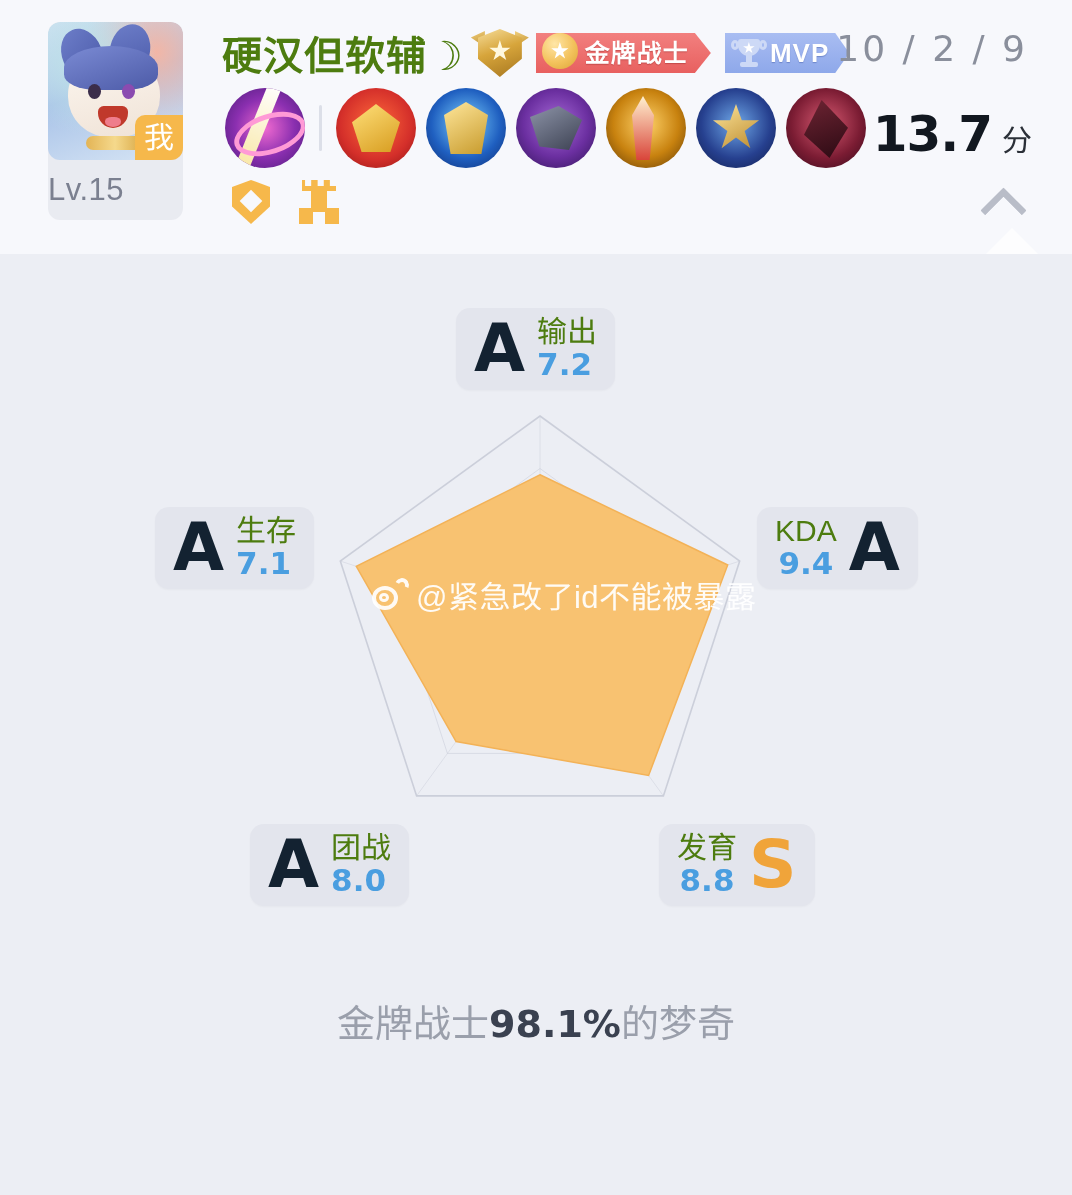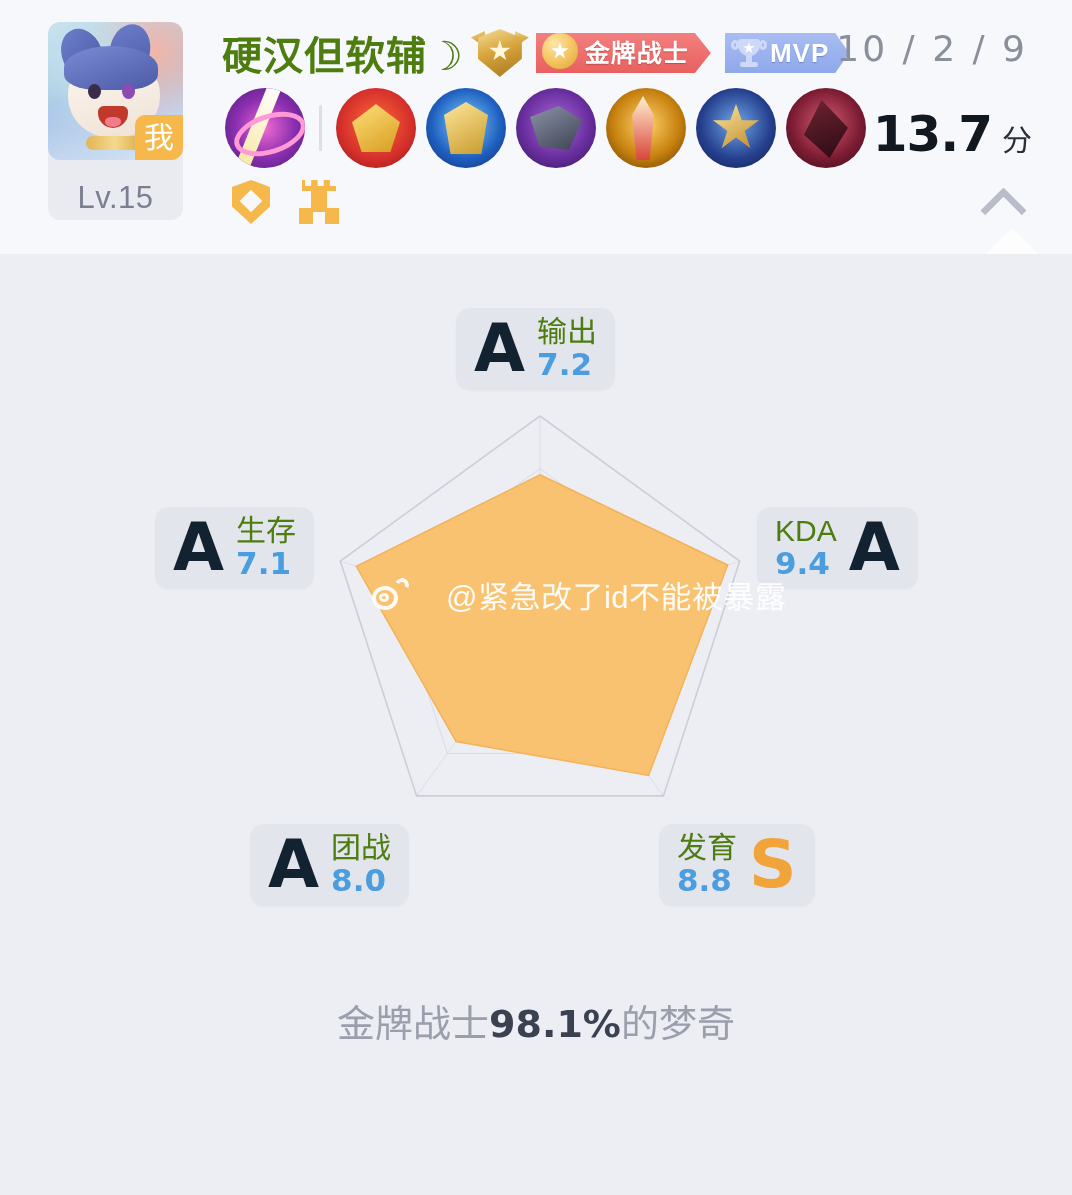--- a/index.html
+++ b/index.html
@@ -101,25 +101,24 @@
     font-size: 30px;
     line-height: 45px;
     text-align: center;
     font-family: "DejaVu Sans", sans-serif;
   }
   .lv-text {
     position: absolute;
     left: 0; top: 138px;
     width: 135px; height: 60px;
     line-height: 60px;
-    text-align: center;
+    text-align: left;
     font-size: 31px;
     color: #7b8090;
     letter-spacing: 0.5px;
-    margin-top: 8px;
   }
 
   
   .name-row {
     position: absolute;
     left: 222px; top: 24px;
     height: 58px;
     display: flex;
     align-items: center;
     gap: 14px;
@@ -367,21 +366,21 @@
     gap: 12px;
     box-shadow: 0 1px 2px rgba(0,0,0,0.03);
   }
   .grade {
     font-size: 66px; font-weight: 800; line-height: 0.92;
     font-family: "DejaVu Sans", sans-serif;
   }
   .grade.a { color: #132231; }
   .grade.s { color: #f0a43a; }
   .chip-texts { display: flex; flex-direction: column; line-height: 1.08; }
-  .chip-texts.right-align { align-items: flex-start; }
+  .chip-texts.right-align { align-items: center; }
   .chip-label { font-size: 30px; color: #4d7c0f; }
   .chip-value { font-size: 31px; color: #4a9ee0; font-weight: 700;
     font-family: "DejaVu Sans", sans-serif; }
 
   .chip-out  { left: 456px; top: 54px; }
   .chip-sur  { left: 155px; top: 253px; }
   .chip-kda  { left: 757px; top: 253px; }
   .chip-team { left: 250px; top: 570px; }
   .chip-dev  { left: 659px; top: 570px; }
 
@@ -404,21 +403,20 @@
     position: absolute; right: -1px; top: 0; width: 14px; height: 14px;
     border: 4px solid rgba(255,255,255,.92); border-radius: 50%;
     border-bottom-color: transparent; border-left-color: transparent;
     transform: rotate(-20deg);
   }
   .wm-text {
     font-size: 31px;
     color: rgba(255,255,255,.93);
     white-space: nowrap;
     letter-spacing: 0.5px;
-    margin-left: 30px;
   }
 
   
   .percentile {
     position: absolute;
     left: 0; top: 993px;
     width: 1072px;
     text-align: center;
     font-size: 38px;
     color: #9a9fab;

